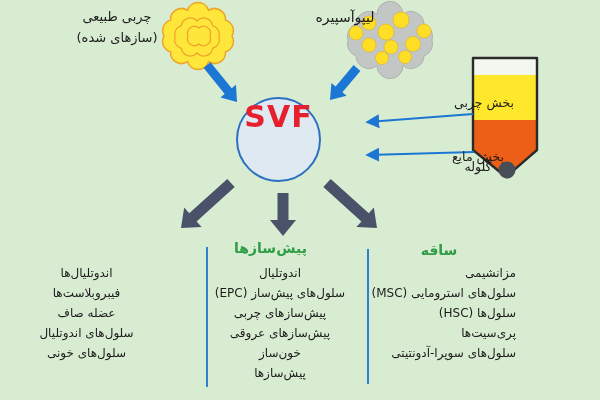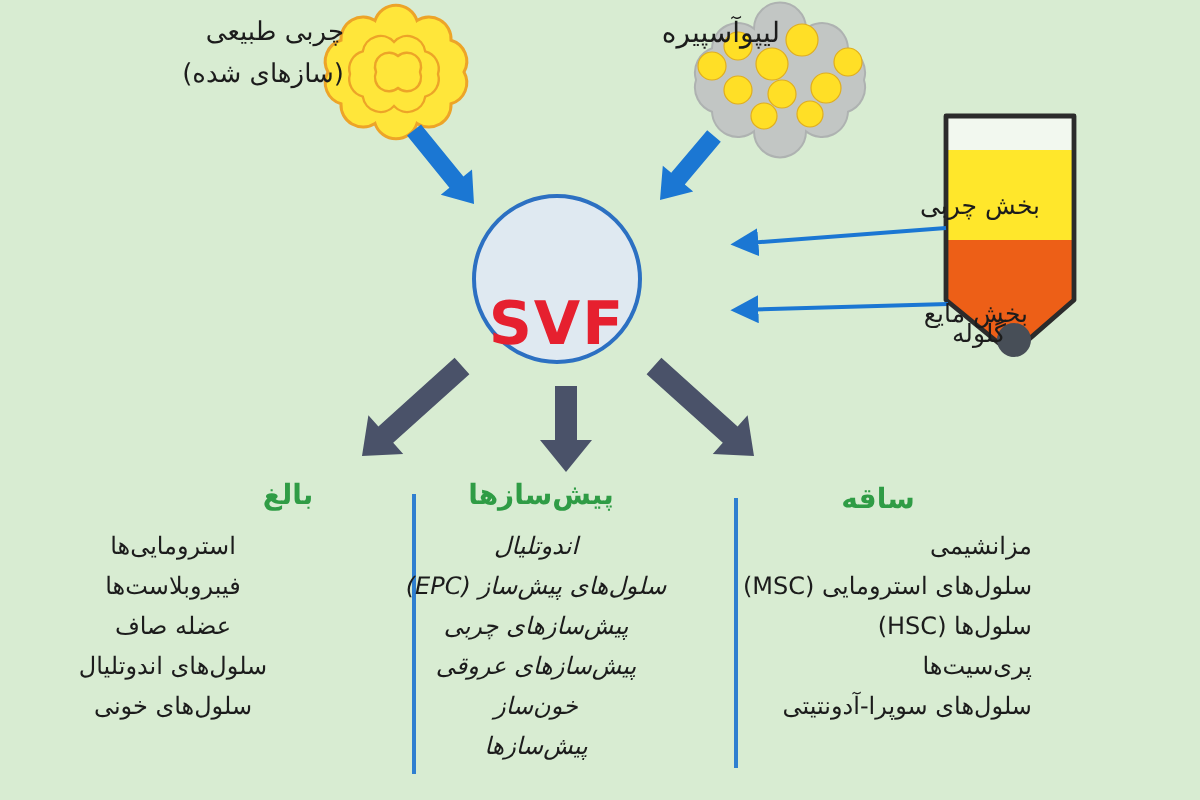--- a/index.html
+++ b/index.html
@@ -24,30 +24,30 @@
   }
   html,body{margin:0;padding:0;}
   body{font-family:"DejaVu Sans",sans-serif;}
   #canvas{
     position:relative;width:600px;height:400px;overflow:hidden;
     background:var(--bg);
   }
   #shapes{position:absolute;left:0;top:0;width:600px;height:400px;}
   .lbl{
     position:absolute;direction:rtl;color:var(--text);
-    text-align:right;line-height:20px;font-size:12.5px;
+    text-align:center;line-height:20px;font-size:12.5px;
   }
   .lbl .line{white-space:nowrap;}
   .top-lbl{font-size:13px;line-height:21px;}
   .lipo-lbl{font-size:14px;}
   .svf-circle{
     position:absolute;left:236px;top:97px;width:85px;height:85px;
     border-radius:50%;background:var(--svf-fill);
     border:2.5px solid var(--svf-border);
-    display:flex;align-items:flex-end;justify-content:center;
+    display:flex;align-items:flex-start;justify-content:center;
     box-sizing:border-box;
   }
   .svf-text{
     color:var(--svf-red);font-weight:bold;font-size:30px;
     letter-spacing:1px;direction:ltr;
   }
   .col-header{
     position:absolute;direction:rtl;text-align:center;
     color:var(--header-green);font-weight:bold;font-size:14px;
   }
@@ -121,33 +121,32 @@
   <div class="lbl lipo-lbl" style="left:300px;top:7px;width:90px;">لیپوآسپیره</div>
 
   <div class="svf-circle">
     <span class="svf-text">SVF</span>
   </div>
 
   <div class="lbl tube-lbl" style="left:400px;top:94px;width:72px;">بخش چربی</div>
   <div class="lbl tube-lbl" style="left:394px;top:148px;width:72px;">بخش مایع</div>
   <div class="lbl tube-lbl" style="left:405px;top:158px;width:50px;">گلوله</div>
 
-  <div class="col-header" style="left:112px;top:240px;width:64px;">بالغ</div>
   <div class="col-header" style="left:228px;top:240px;width:85px;">پیش‌سازها</div>
   <div class="col-header" style="left:408px;top:242px;width:62px;">ساقه</div>
 
   <div class="col-items" style="left:14px;top:263px;width:145px;">
-    <div class="item">استرومایی‌ها</div>
+    <div class="item">اندوتلیال‌ها</div>
     <div class="item">فیبروبلاست‌ها</div>
     <div class="item">عضله صاف</div>
     <div class="item">سلول‌های اندوتلیال</div>
     <div class="item">سلول‌های خونی</div>
   </div>
 
-  <div class="col-items" style="left:200px;top:263px;width:136px;font-style:italic;">
+  <div class="col-items" style="left:212px;top:263px;width:136px;">
     <div class="item">اندوتلیال</div>
     <div class="item">سلول‌های پیش‌ساز (EPC)</div>
     <div class="item">پیش‌سازهای چربی</div>
     <div class="item">پیش‌سازهای عروقی</div>
     <div class="item">خون‌ساز</div>
     <div class="item">پیش‌سازها</div>
   </div>
 
   <div class="col-items" style="left:374px;top:263px;width:142px;text-align:right;">
     <div class="item">مزانشیمی</div>

